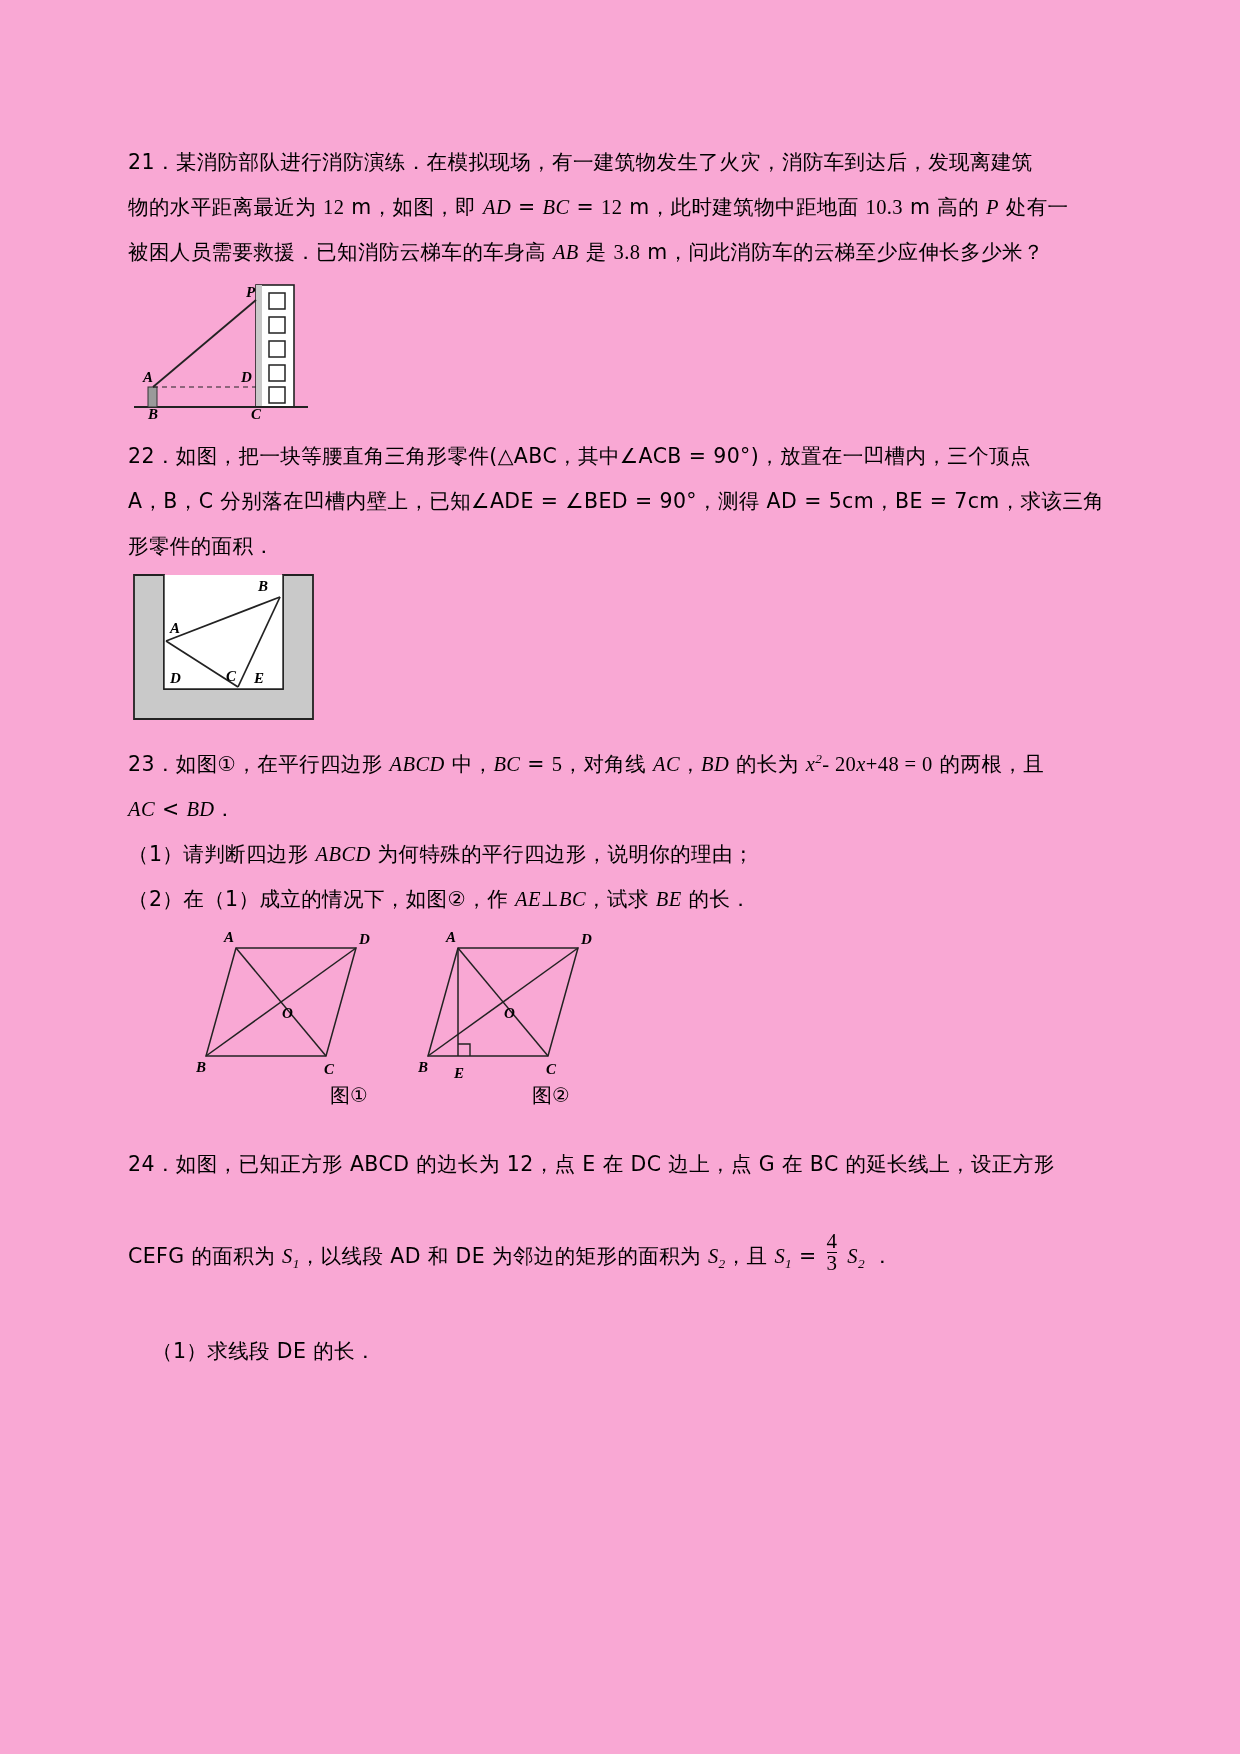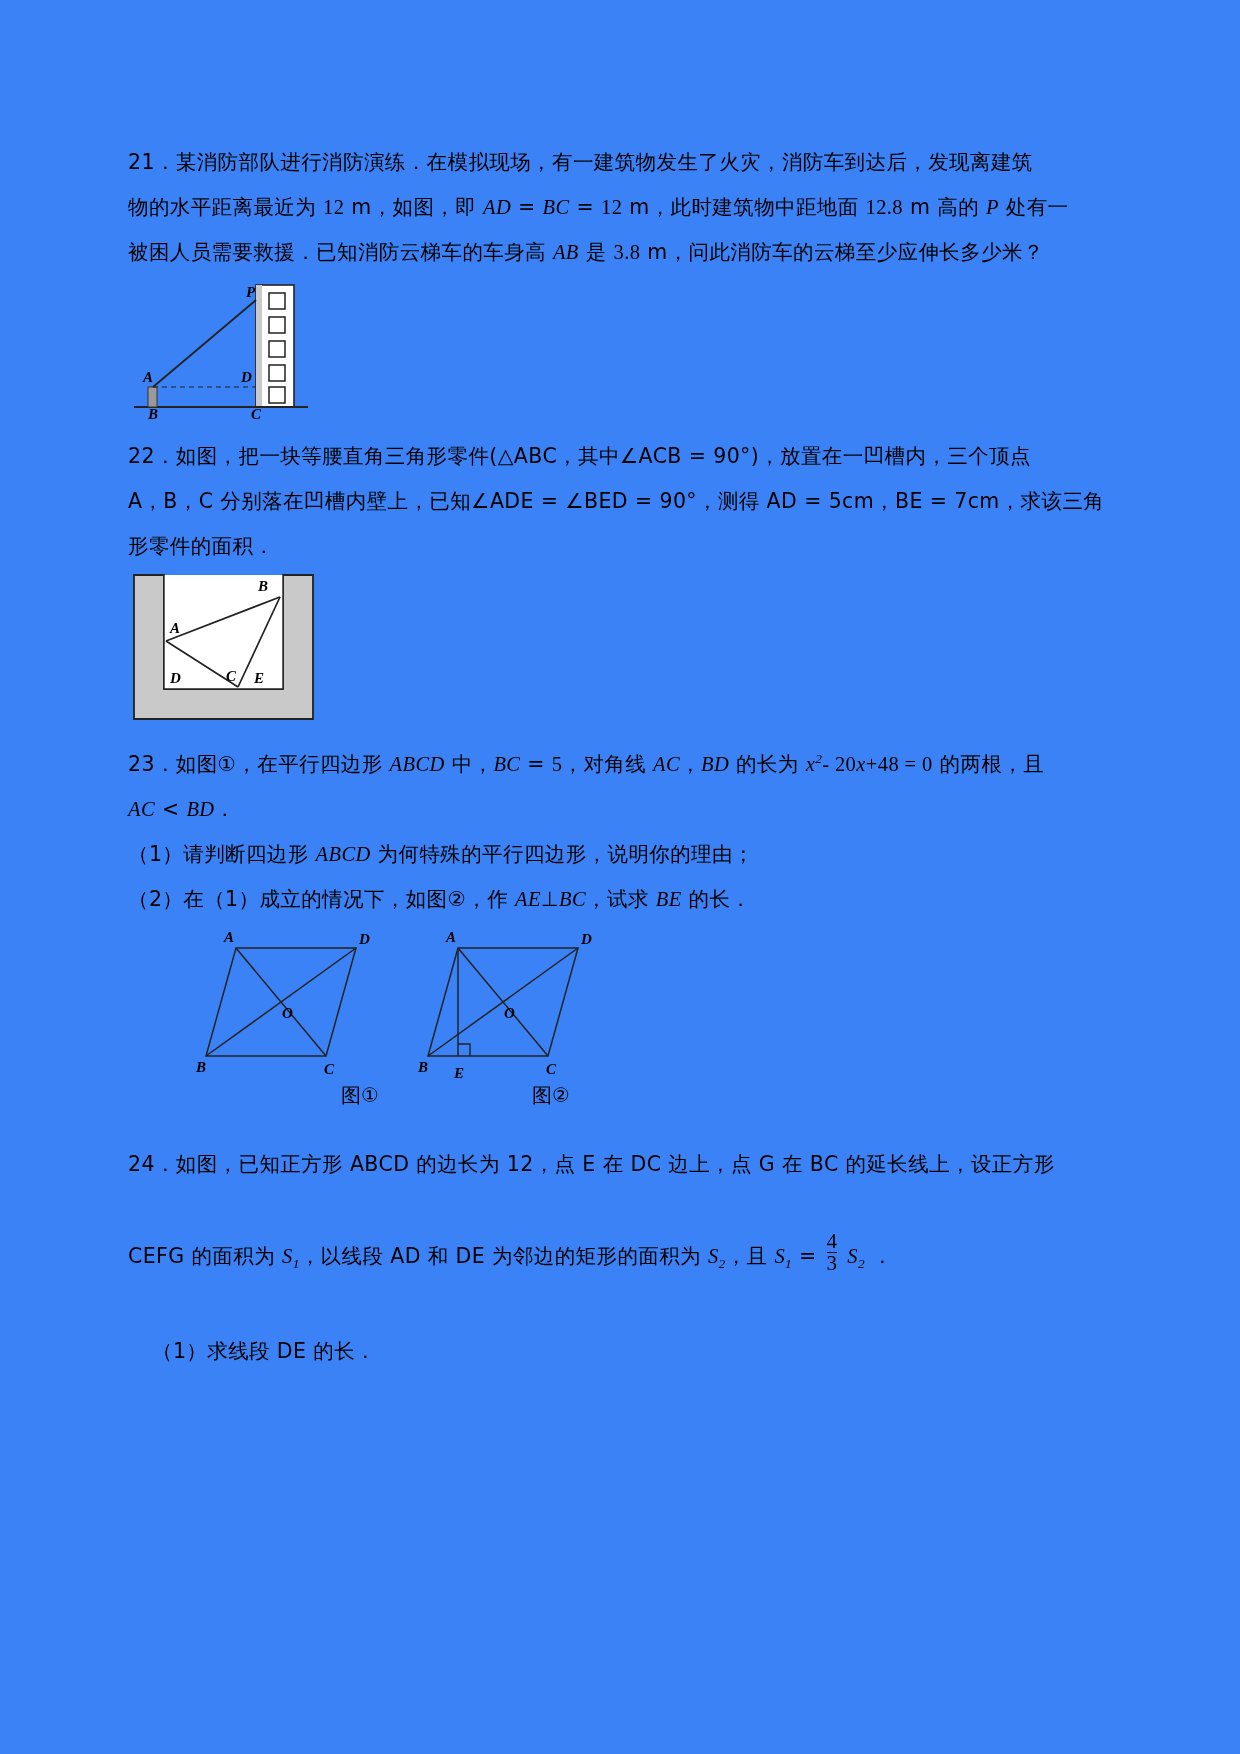--- a/index.html
+++ b/index.html
@@ -13,21 +13,21 @@
     font-family: "Liberation Serif", serif;
     color: #000000;
     position: relative;
     overflow: hidden;
   }
   .page {
     position: absolute;
     left: 0; top: 0;
     width: 1240px;
     height: 1754px;
-    background: #3b82f6;
+    background: #f9a8d4;
   }
   .content {
     position: absolute;
     left: 128px;
     top: 140px;
     width: 990px;
   }
   .q-block { margin-bottom: 0; }
   .line {
     font-size: 20.5px;
@@ -69,21 +69,21 @@
   .lbl { font-family: "Liberation Serif", serif; font-style: italic; font-weight: bold; font-size: 15px; }
 </style>
 </head>
 <body>
 
 <div class="page">
   <div class="content">
 
     <div class="q-block">
       <div class="line">21．某消防部队进行消防演练．在模拟现场，有一建筑物发生了火灾，消防车到达后，发现离建筑</div>
-      <div class="line">物的水平距离最近为 <span class="num">12</span> m，如图，即 <span class="it">AD</span> = <span class="it">BC</span> = <span class="num">12</span> m，此时建筑物中距地面 <span class="num">12.8</span> m 高的 <span class="it">P</span> 处有一</div>
+      <div class="line">物的水平距离最近为 <span class="num">12</span> m，如图，即 <span class="it">AD</span> = <span class="it">BC</span> = <span class="num">12</span> m，此时建筑物中距地面 <span class="num">10.3</span> m 高的 <span class="it">P</span> 处有一</div>
       <div class="line">被困人员需要救援．已知消防云梯车的车身高 <span class="it">AB</span> 是 <span class="num">3.8</span> m，问此消防车的云梯至少应伸长多少米？</div>
 
       <div class="figwrap">
         <svg width="185" height="145" viewBox="0 0 185 145">
 
           <rect x="128" y="10" width="38" height="122" fill="#ffffff" stroke="#222" stroke-width="1.6"></rect>
 
           <rect x="128" y="10" width="6" height="122" fill="#c9c9c9"></rect>
 
           <rect x="141" y="18" width="16" height="16" fill="#fff" stroke="#222" stroke-width="1.5"></rect>
@@ -168,21 +168,21 @@
 
           <polyline points="40,118 52,118 52,130" fill="none" stroke="#222" stroke-width="1.4"></polyline>
           <text class="lbl" x="28" y="16">A</text>
           <text class="lbl" x="163" y="18">D</text>
           <text class="lbl" x="86" y="92">O</text>
           <text class="lbl" x="0" y="146">B</text>
           <text class="lbl" x="36" y="152">E</text>
           <text class="lbl" x="128" y="148">C</text>
         </svg>
 
-        <div class="fig-caption" style="left:213px;top:156px;">图①</div>
+        <div class="fig-caption" style="left:202px;top:156px;">图①</div>
         <div class="fig-caption" style="left:404px;top:156px;">图②</div>
       </div>
     </div>
 
     <div class="q-block" style="margin-top:16px;">
       <div class="line">24．如图，已知正方形 ABCD 的边长为 12，点 E 在 DC 边上，点 G 在 BC 的延长线上，设正方形</div>
 
       <div class="line" style="line-height:58px;margin-top:40px;">CEFG 的面积为 <span class="rm"><span class="it">S</span><sub class="sb">1</sub></span>，以线段 AD 和 DE 为邻边的矩形的面积为 <span class="rm"><span class="it">S</span><sub class="sb">2</sub></span>，且 <span class="rm"><span class="it">S</span><sub class="sb">1</sub></span> = <span class="frac"><span class="n">4</span><span class="d">3</span></span> <span class="rm"><span class="it">S</span><sub class="sb">2</sub></span> ．</div>
 
       <div class="line" style="margin-top:36px;margin-left:24px;">（1）求线段 DE 的长．</div>

